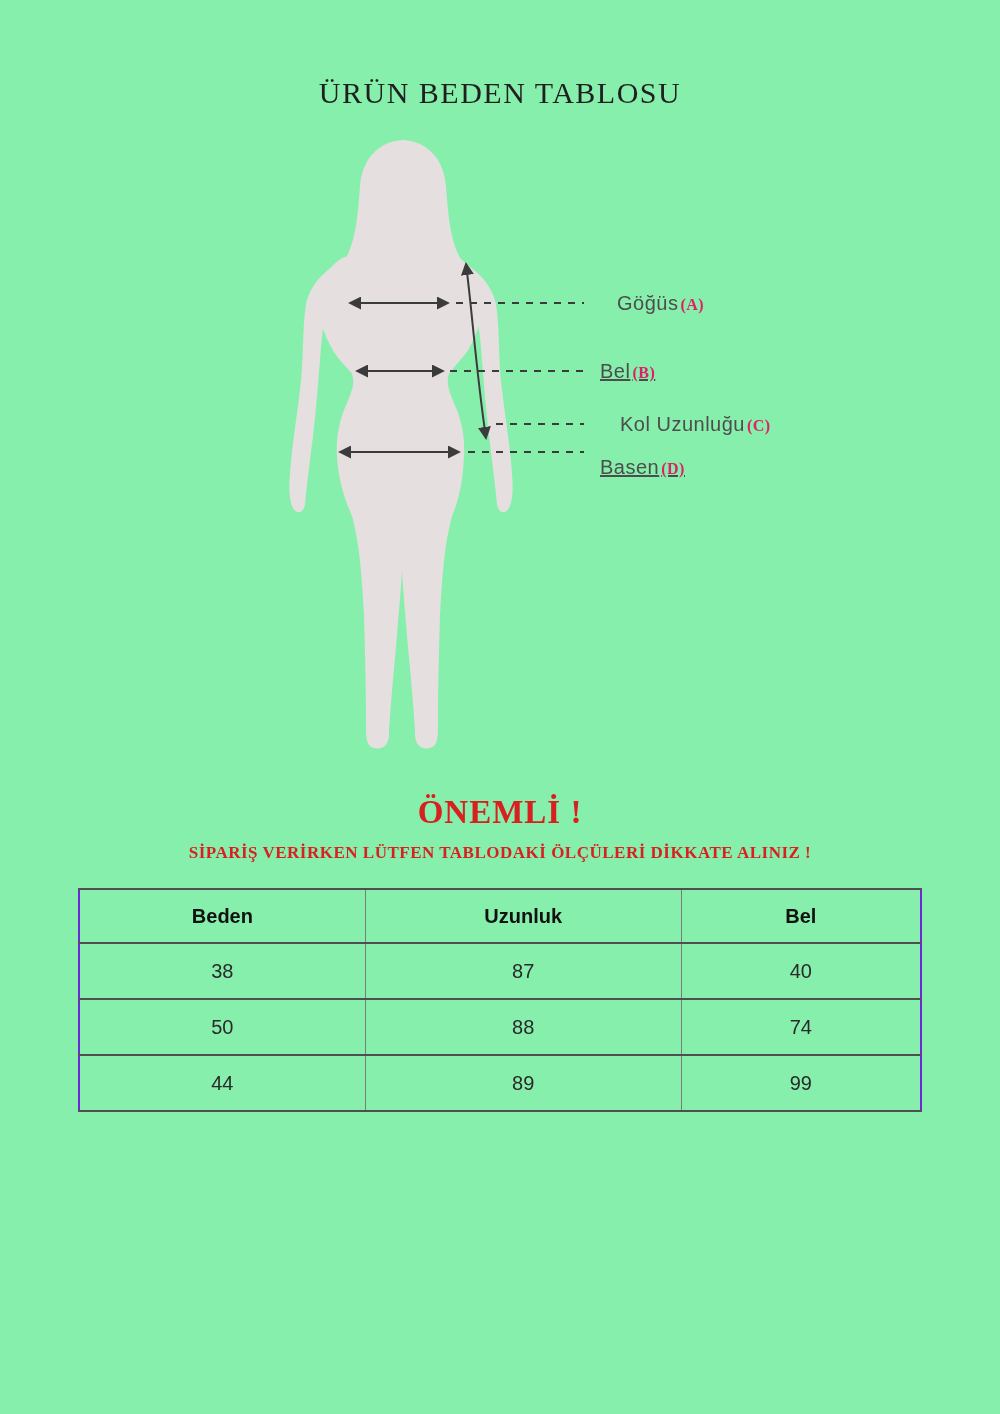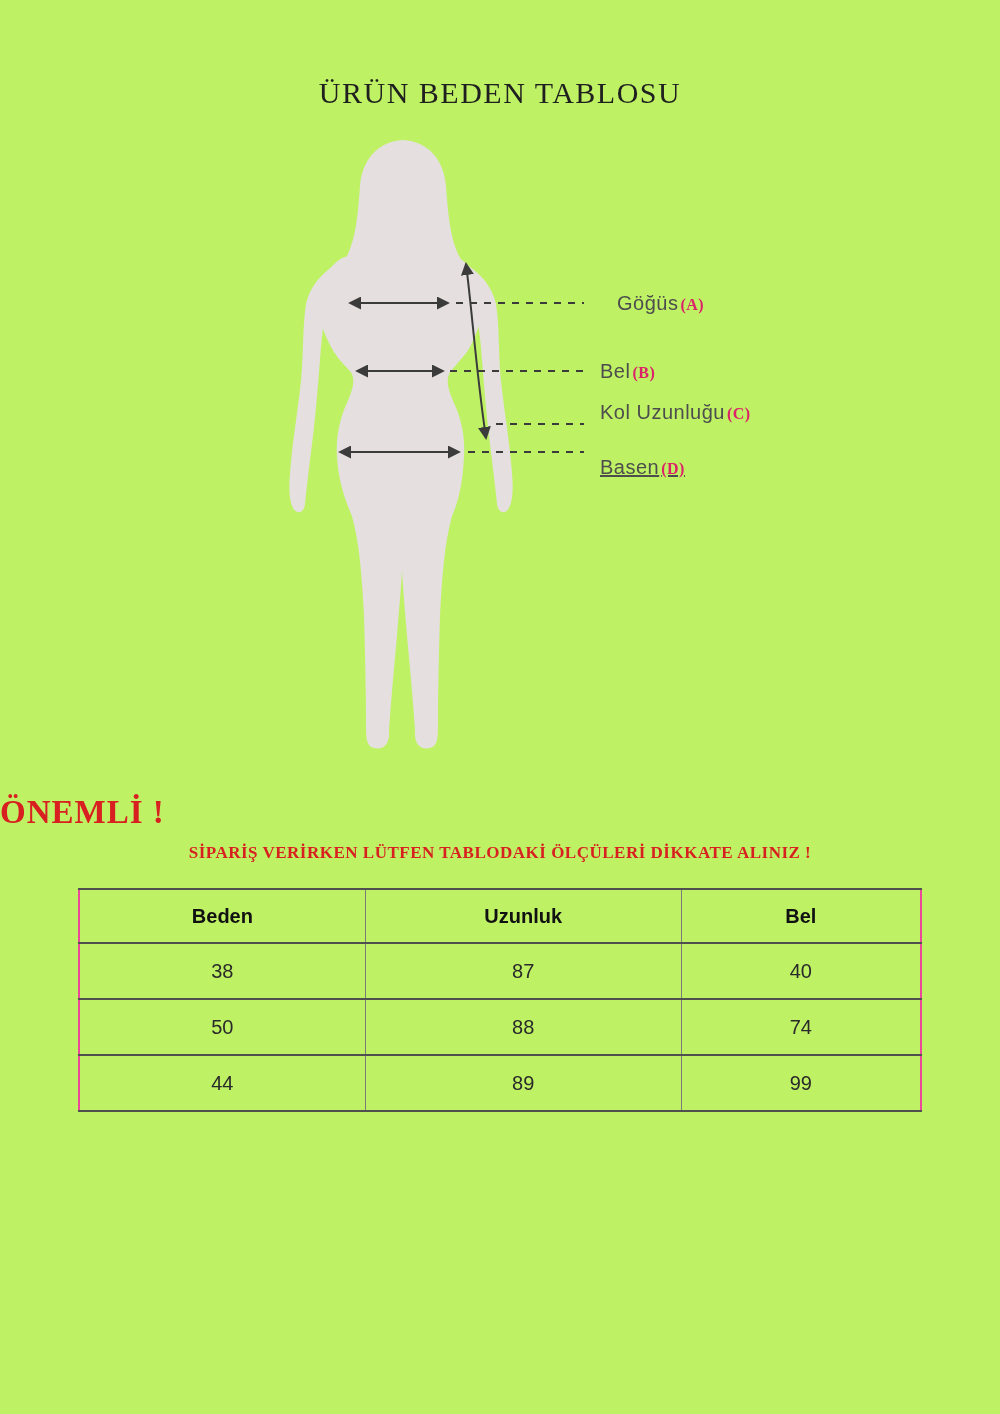--- a/index.html
+++ b/index.html
@@ -1,20 +1,20 @@
 <!DOCTYPE html>
 <html><head>
 <meta charset="utf-8">
 <style>
   html,body{margin:0;padding:0;background:#ffffff;}
   .page{
     position:relative;
     width:1000px;
     height:1414px;
-    background:#bef264;
+    background:#86efac;
     font-family:"Liberation Sans", sans-serif;
     overflow:hidden;
   }
   .page-title{
     position:absolute;
     top:76px; left:0; width:1000px;
     text-align:center;
     font-family:"Liberation Serif", serif;
     font-size:30px;
     font-weight:400;
@@ -37,21 +37,21 @@
   .measure-label .code{
     font-family:"Liberation Serif", serif;
     font-weight:bold;
     font-size:16px;
     color:#dc2268;
     margin-left:2px;
   }
   .important-heading{
     position:absolute;
     top:794px; left:0; width:1000px;
-    text-align:left;
+    text-align:center;
     font-family:"Liberation Serif", serif;
     font-size:33px;
     font-weight:bold;
     color:#d92020;
     letter-spacing:1px;
   }
   .warning-line{
     position:absolute;
     top:843px; left:0; width:1000px;
     text-align:center;
@@ -74,21 +74,21 @@
     border-top:2px solid #4f4f4f;
     border-bottom:2px solid #4f4f4f;
     border-left:1px solid #7a7a7a;
     border-right:1px solid #7a7a7a;
     text-align:center;
     vertical-align:middle;
     font-size:20px;
     color:#2a2a2a;
     padding:0;
   }
-  .size-table{border:2px solid #ec4899;}
+  .size-table{border:2px solid #6d28d9;}
   .size-table th{height:52px;font-weight:bold;color:#111;}
   .size-table td{height:54px;font-weight:400;}
   .col-beden{width:34%;}
   .col-uzunluk{width:37.5%;}
   .col-bel{width:28.5%;}
 </style>
 </head>
 <body>
 
 <div class="page">
@@ -169,24 +169,24 @@
       <line x1="456" y1="303" x2="584" y2="303"></line>
       <line x1="450" y1="371" x2="584" y2="371"></line>
       <line x1="496" y1="424" x2="584" y2="424"></line>
       <line x1="468" y1="452" x2="584" y2="452"></line>
     </g>
   </svg>
 
   <div class="measure-label" style="top:292px;margin-left:17px;">
     <span>Göğüs</span><span class="code">(A)</span>
   </div>
-  <div class="measure-label" style="top:360px;">
+  <div class="measure-label" style="top:360px;text-decoration:underline;">
     <span>Bel</span><span class="code">(B)</span>
   </div>
-  <div class="measure-label" style="top:401px;">
+  <div class="measure-label" style="top:413px;margin-left:20px;">
     <span>Kol Uzunluğu</span><span class="code">(C)</span>
   </div>
   <div class="measure-label" style="top:456px;text-decoration:underline;">
     <span>Basen</span><span class="code">(D)</span>
   </div>
 
   <div class="important-heading">ÖNEMLİ !</div>
   <div class="warning-line">SİPARİŞ VERİRKEN LÜTFEN TABLODAKİ ÖLÇÜLERİ DİKKATE ALINIZ !</div>
 
   <table class="size-table">

